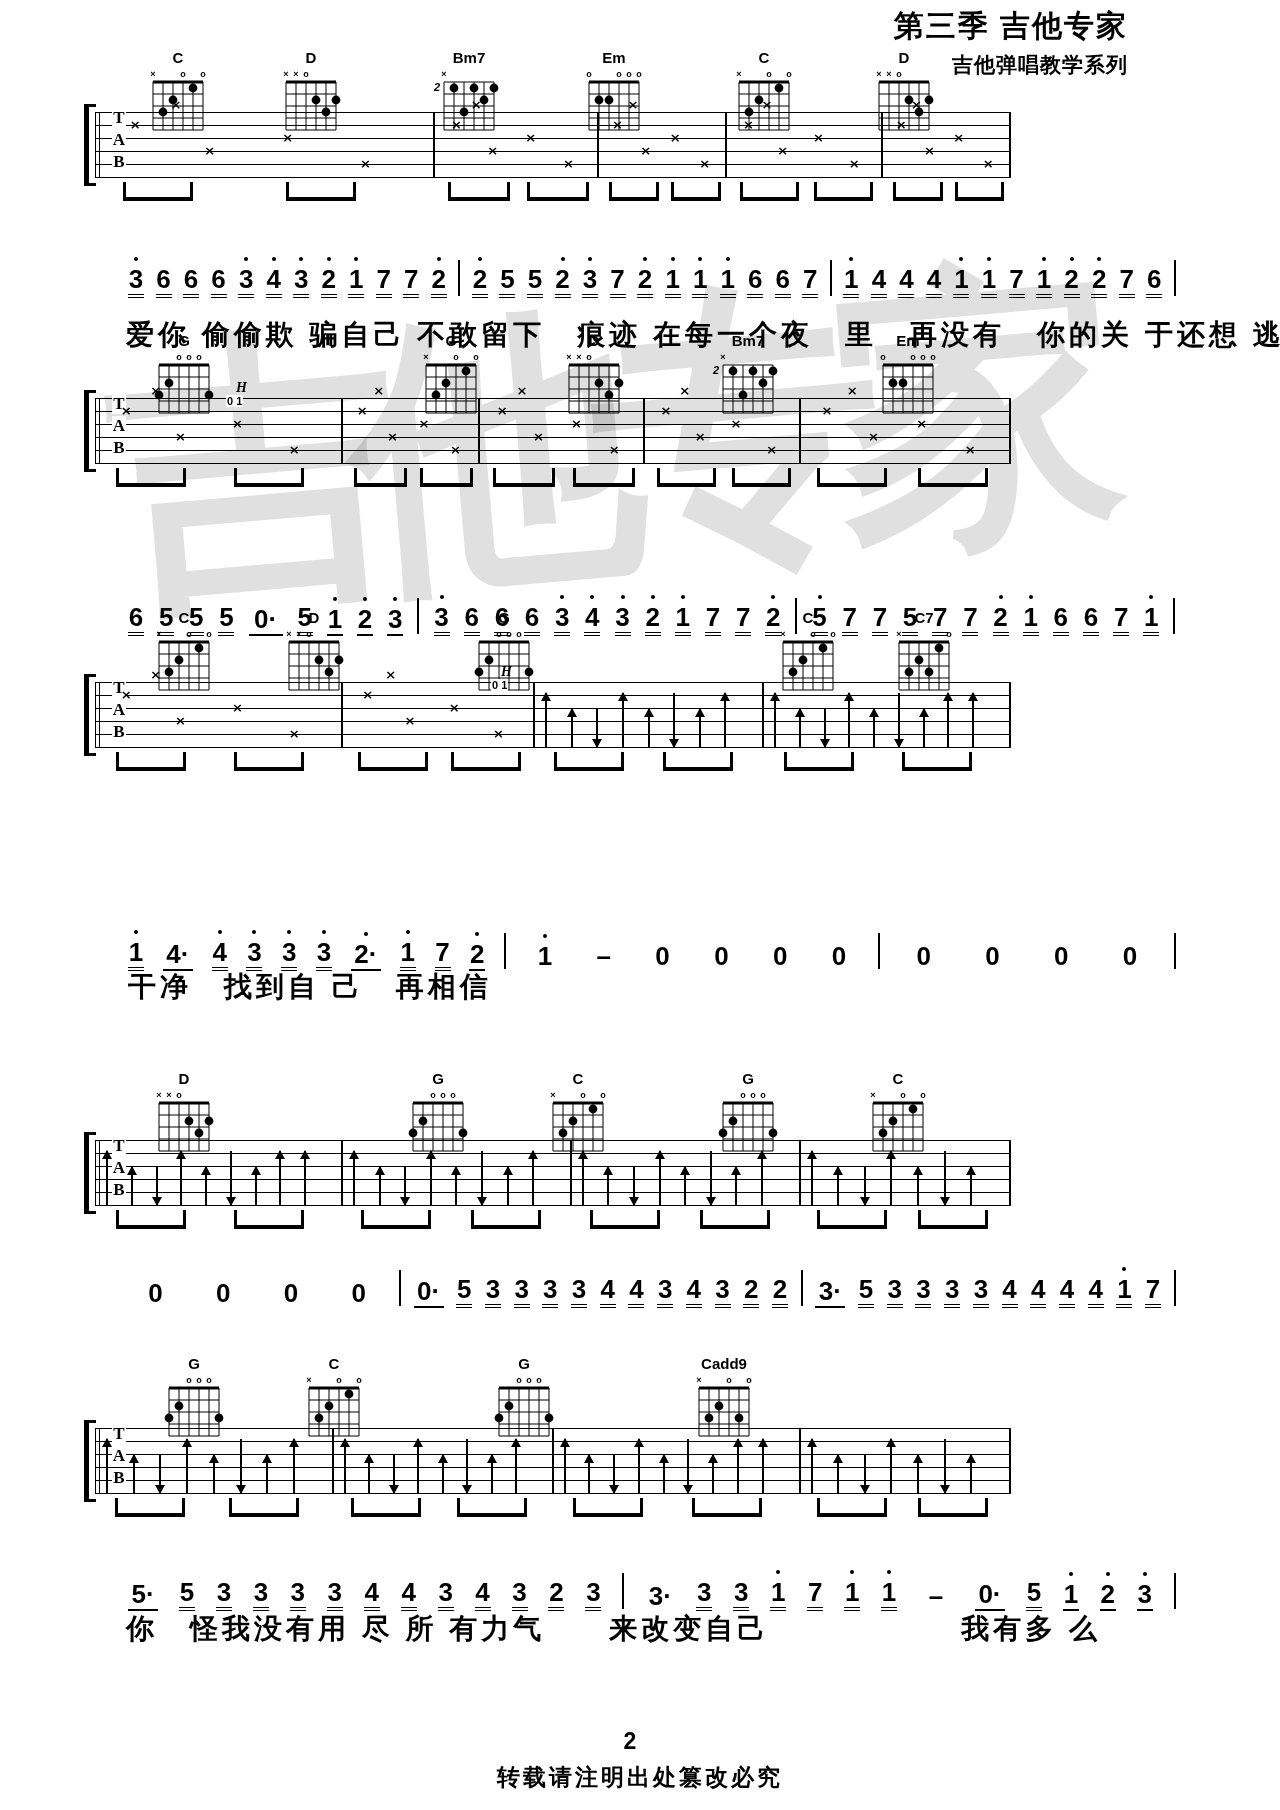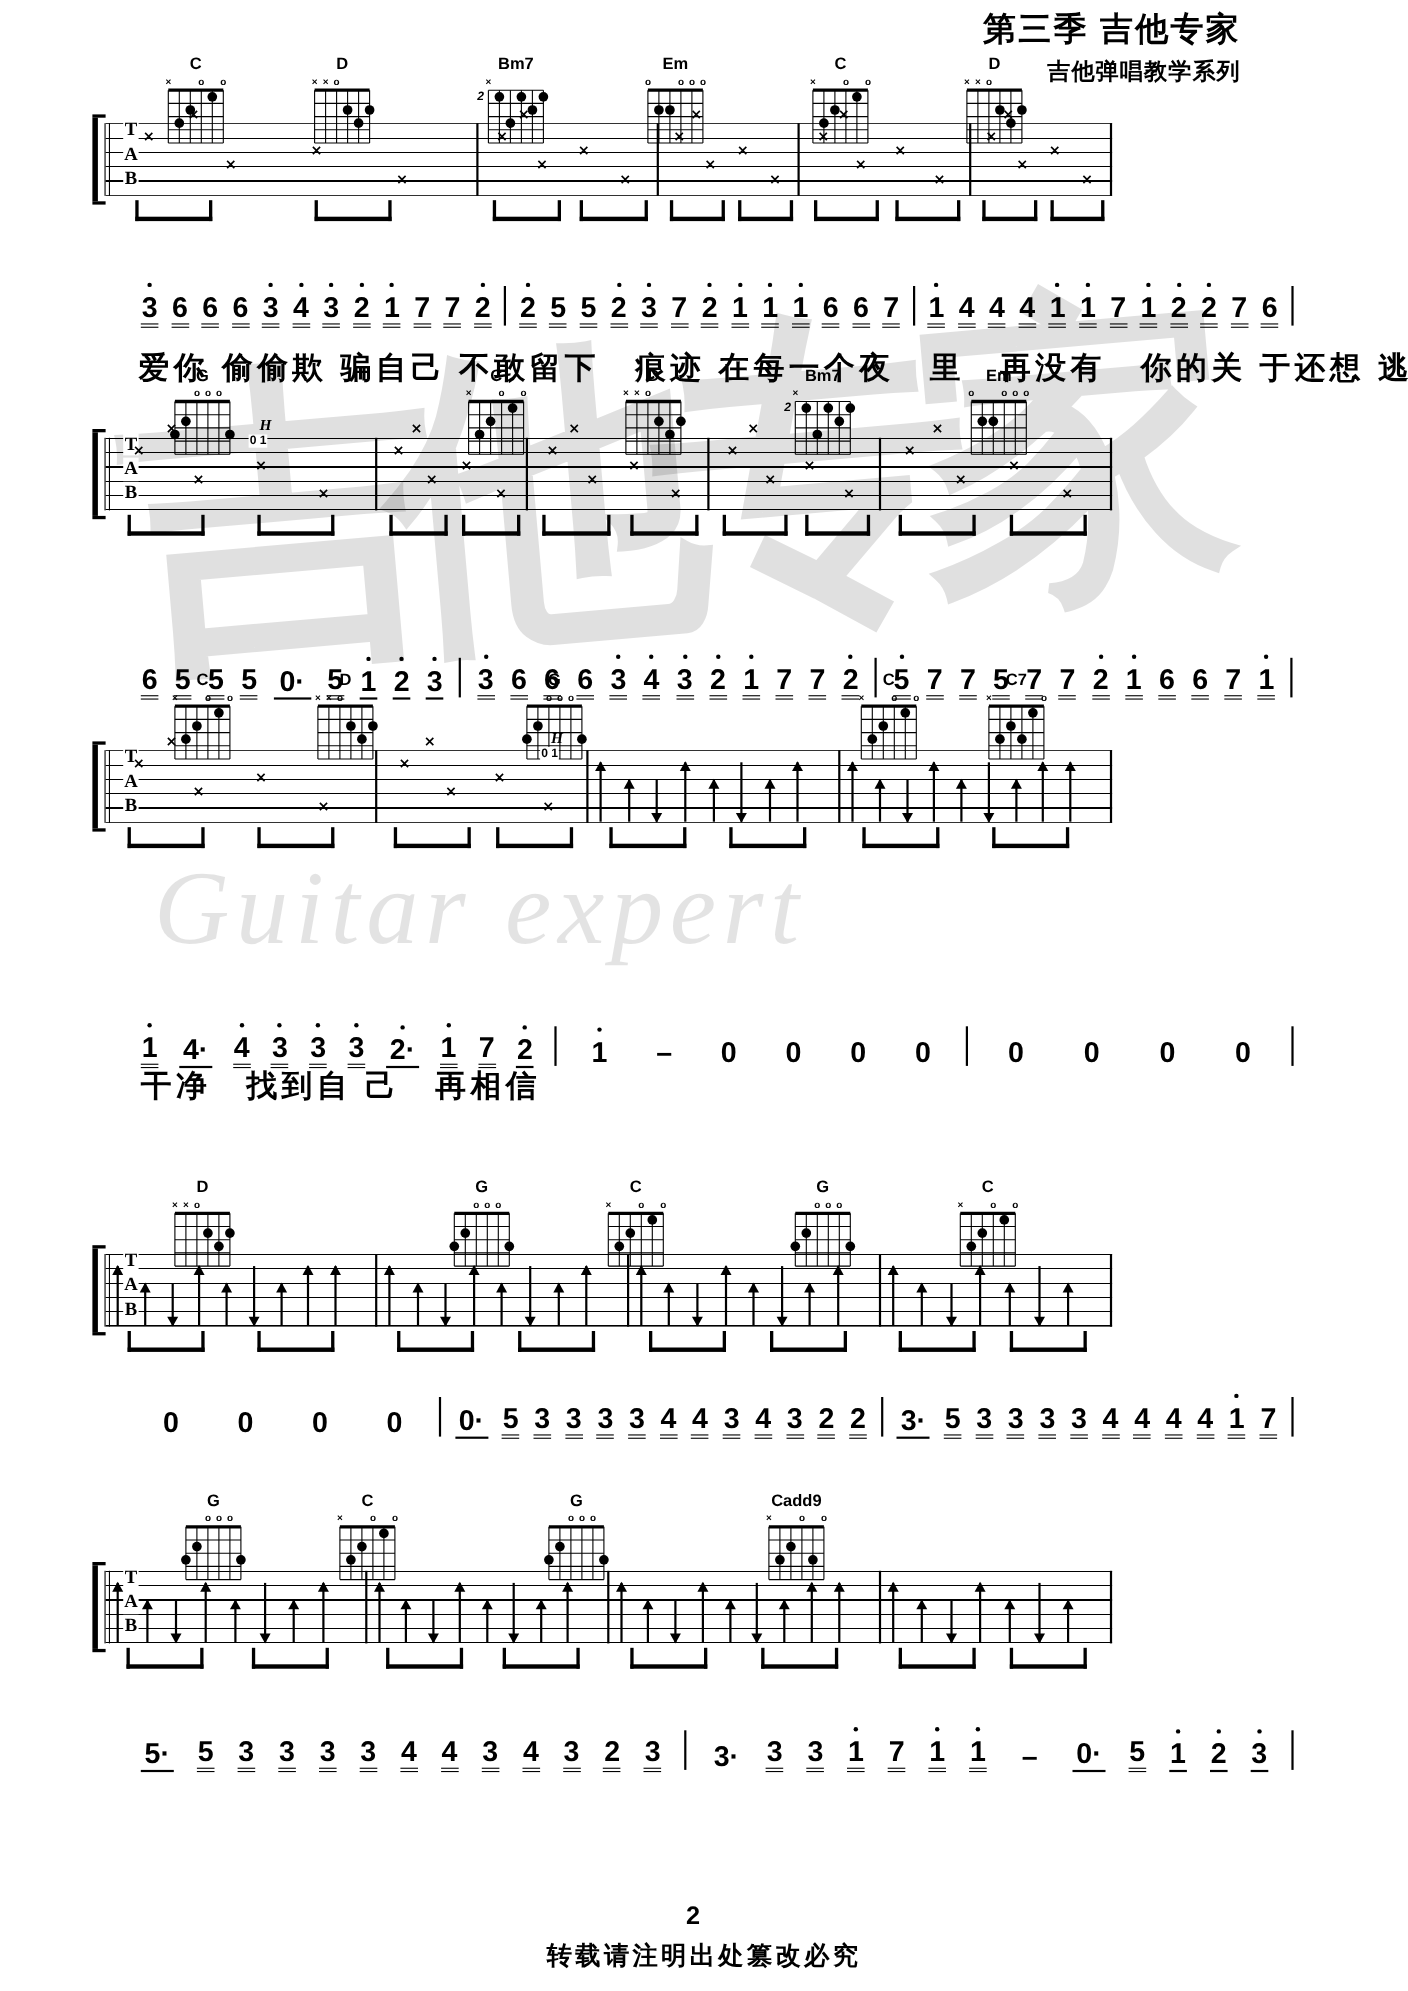--- a/index.html
+++ b/index.html
@@ -60,21 +60,20 @@
 </style>
 </head>
 <body>
 
 <div class="page" id="page">
   <div class="header">
     <div class="h-title">第三季  吉他专家</div>
     <div class="h-sub">吉他弹唱教学系列</div>
   </div>
   <div class="wm-cn">吉他专家</div>
-  <div class="wm-en">Guitar expert</div>
   <div class="f-page">2</div>
   <div class="f-note">转载请注明出处篡改必究</div>
 <div class="chord" style="left: 140px; top: 50px;"><svg width="76" height="88">
         <text x="38" y="13" font-size="15" text-anchor="middle" font-family="Liberation Sans, sans-serif" font-weight="bold">C</text>
         <text x="13" y="27" font-size="9" text-anchor="middle" font-family="Liberation Sans, sans-serif" font-weight="bold">×</text>
         <line x1="13" y1="32" x2="13" y2="80" stroke="#000" stroke-width="1"></line>
         <line x1="23" y1="32" x2="23" y2="80" stroke="#000" stroke-width="1"></line>
         <line x1="33" y1="32" x2="33" y2="80" stroke="#000" stroke-width="1"></line>
         <text x="43" y="27" font-size="9" text-anchor="middle" font-family="Liberation Sans, sans-serif" font-weight="bold">o</text>
         <line x1="43" y1="32" x2="43" y2="80" stroke="#000" stroke-width="1"></line>
@@ -977,13 +976,14 @@
       <div class="tk u2">1<span class="hd"></span></div>
       <div class="tk u2">1<span class="hd"></span></div>
       <div class="tk" style="min-width: 36px;">–</div>
       <div class="tk u1" style="min-width: 30px;">0·</div>
       <div class="tk u2">5</div>
       <div class="tk u1">1<span class="hd"></span></div>
       <div class="tk u1">2<span class="hd"></span></div>
       <div class="tk u1">3<span class="hd"></span></div>
       <div class="mb"></div>
     </div>
+    <div class="lyr" style="left: 126px; top: 1610px;">你　怪我没有用 尽 所 有力气　　来改变自己　　　　　　我有多 么</div>
   </div>
 
 </body></html>

